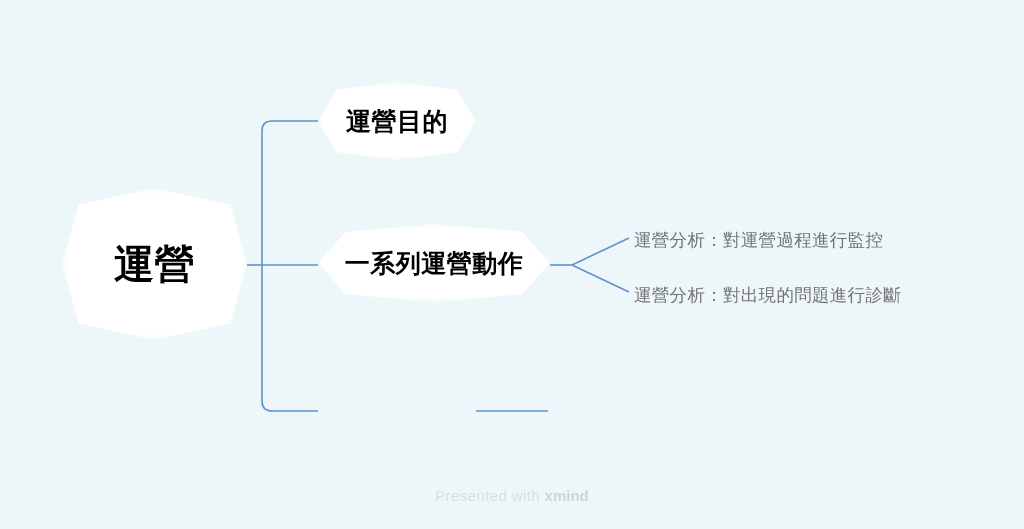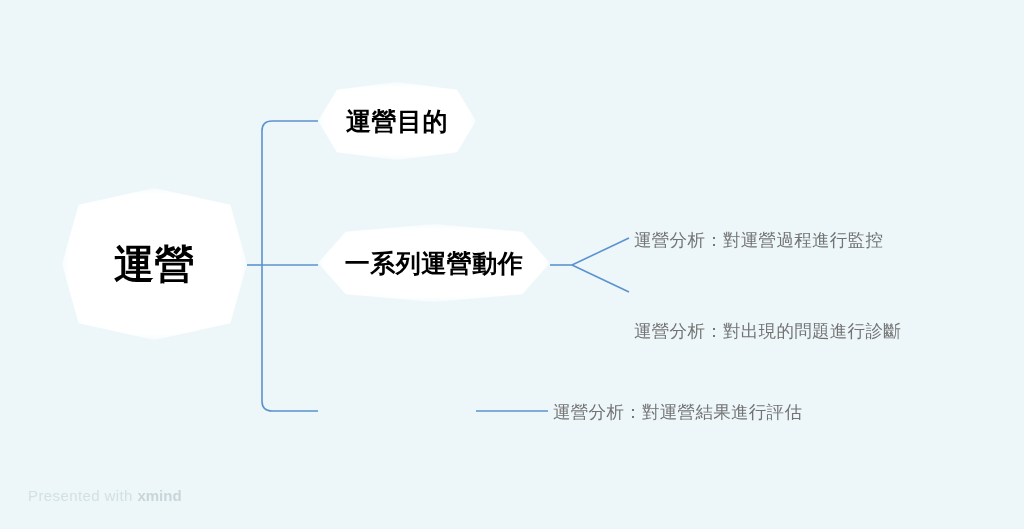--- a/index.html
+++ b/index.html
@@ -101,33 +101,33 @@
   .leaf {
     position:absolute;
     z-index:3;
     font-size:17.5px;
     color:#737373;
     font-weight:normal;
     white-space:nowrap;
     letter-spacing:0.3px;
   }
   #leaf-1 { left:634px; top:228px; }
-  #leaf-2 { left:634px; top:283px;margin-top:36px; }
+  #leaf-2 { left:634px; top:283px; }
   #leaf-3 { left:553px; top:400px; }
 
   
   #watermark {
     position:absolute;
     z-index:4;
     left:0; right:0;
     top:487px;
+    text-align:center;
     font-size:15px;
     color:#d3e0e4;
     letter-spacing:0.4px;
-    padding-left:28px;
   }
   #watermark .brand {
     font-weight:bold;
     color:#c8d6da;
     letter-spacing:0px;
   }
 </style>
 </head>
 <body>
 
@@ -163,19 +163,18 @@
   <div class="node" id="node-b2">
     <span class="blob"></span>
     <span class="txt">一系列運營動作</span>
   </div>
 
 
   <div class="leaf" id="leaf-1">運營分析：對運營過程進行監控</div>
 
   <div class="leaf" id="leaf-2">運營分析：對出現的問題進行診斷</div>
 
-  <div class="leaf" id="leaf-3">運營分析：對運營結果進行評估</div>
 
   <div id="watermark">
     <span>Presented with </span><span class="brand">xmind</span>
   </div>
 
 </div>
 
 </body></html>

